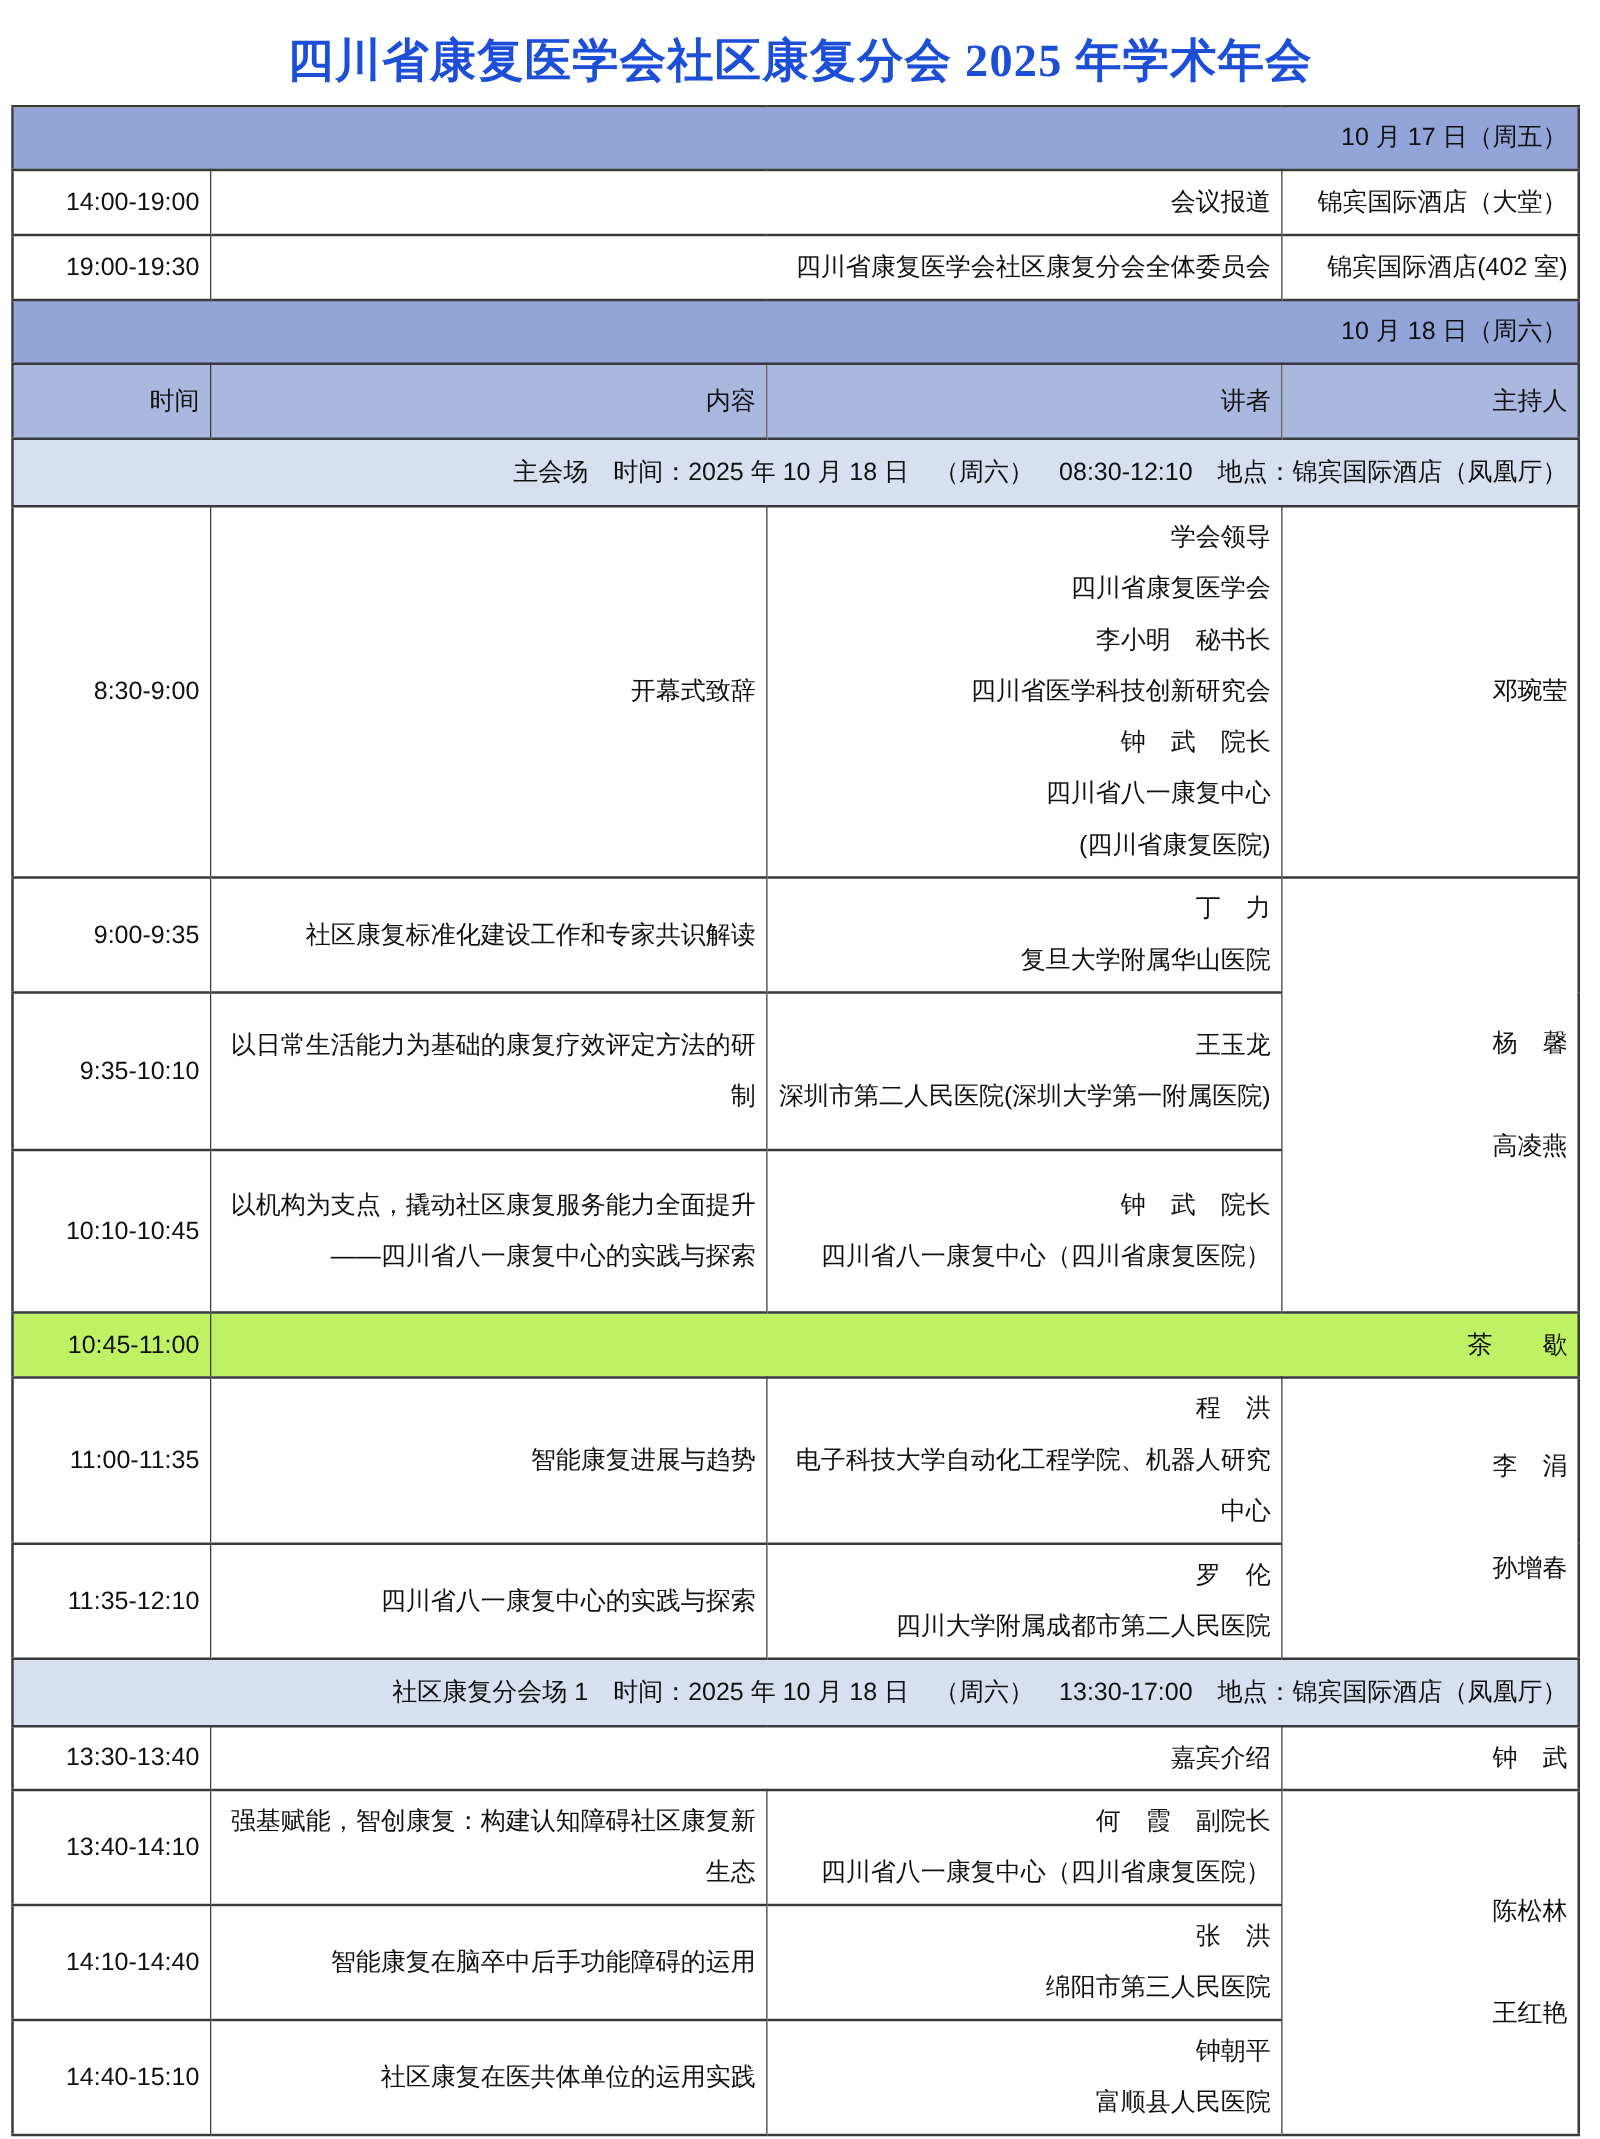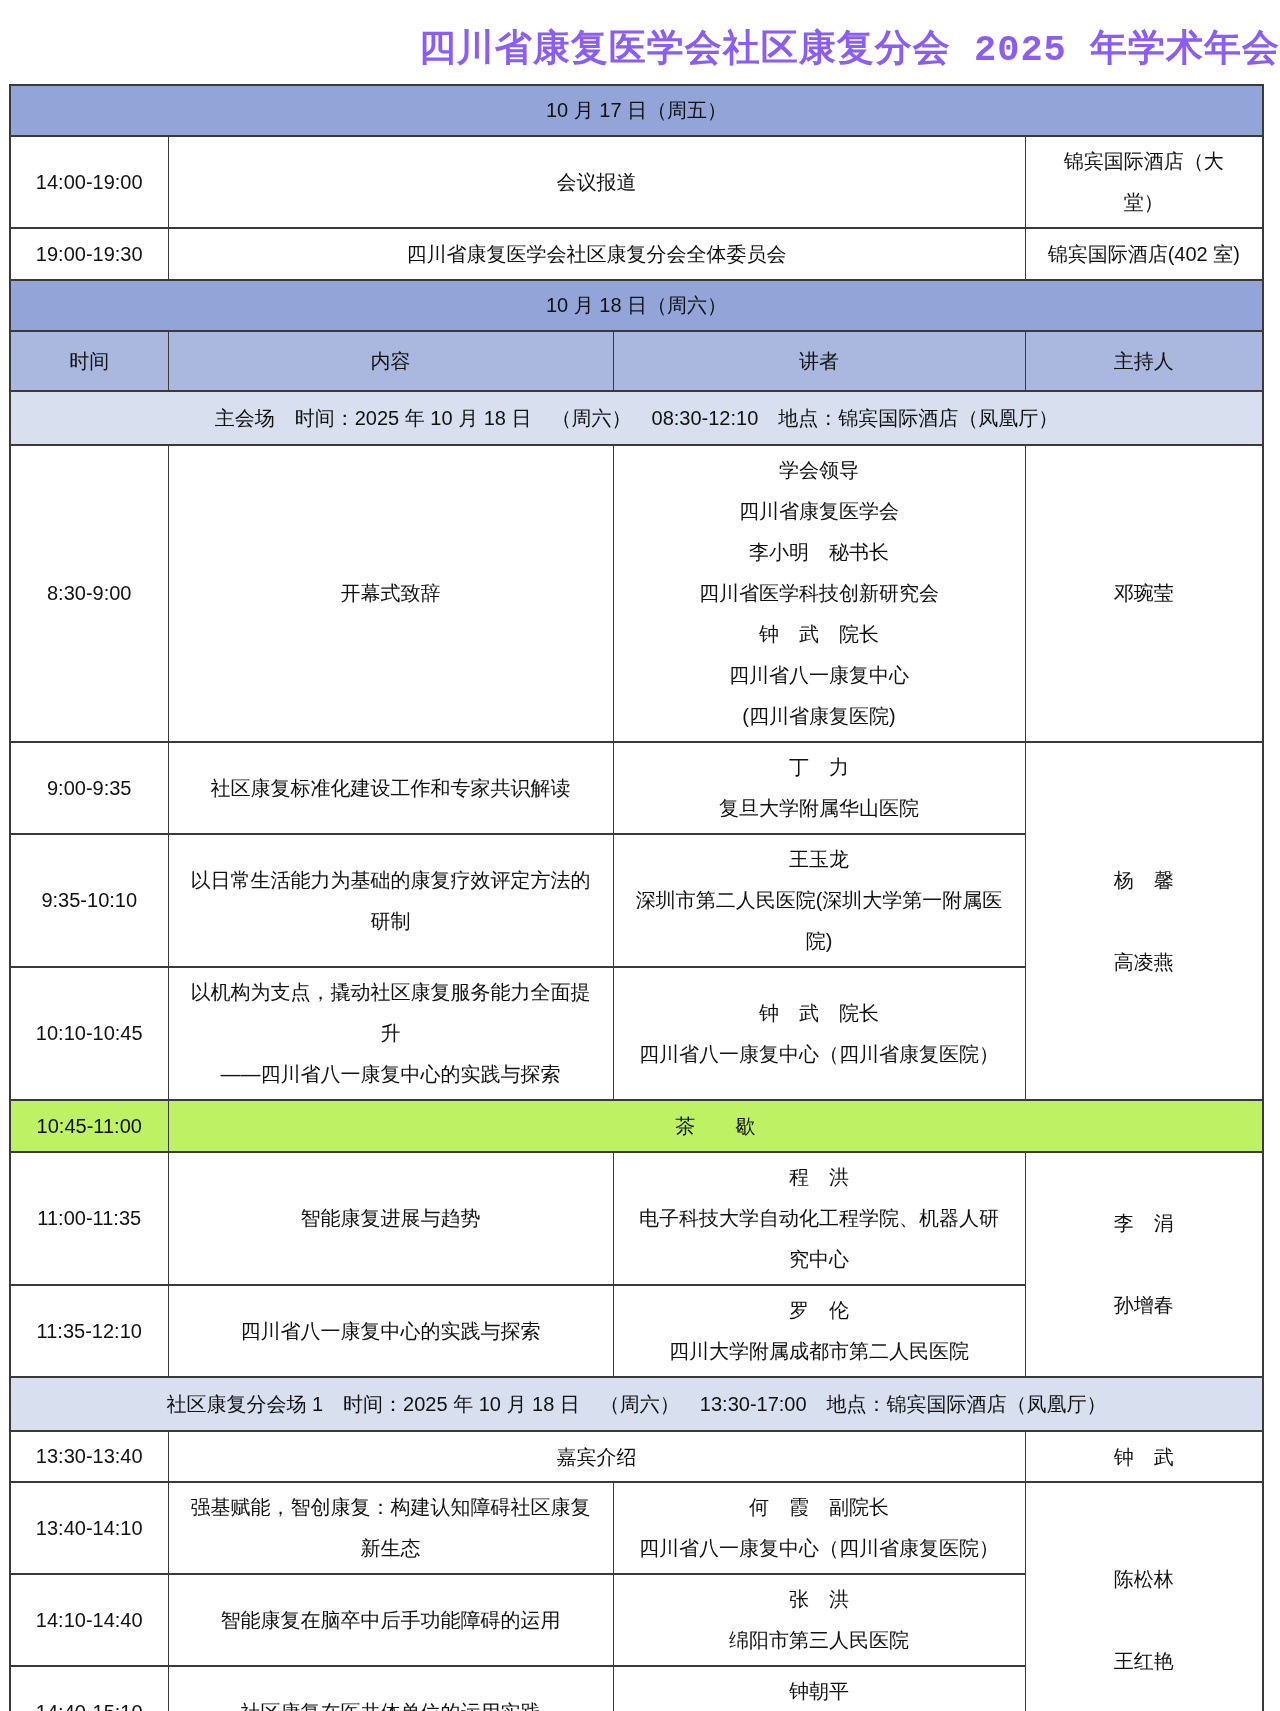--- a/index.html
+++ b/index.html
@@ -3,44 +3,44 @@
 <meta charset="utf-8">
 <style>
   html,body{margin:0;padding:0;background:#ffffff;}
   body{
     width:1280px;height:1711px;
     font-family:"Liberation Sans","DejaVu Sans",sans-serif;
     color:#111;
     -webkit-font-smoothing:antialiased;
   }
   .page-title{
-    text-align:right;
-    font-family:Liberation Mono, monospace;
+    text-align:center;
+    font-family:Liberation Serif, serif;
     font-weight:bold;
-    color:#8b5cf6;
+    color:#1d4ed8;
     padding-top:26px;
   }
   .page-title .t1{font-size:37px;line-height:1.3;letter-spacing:1px;}
   .page-title .t2{font-size:36px;line-height:1.25;letter-spacing:2px;}
   table.schedule{
     border-collapse:collapse;
     table-layout:fixed;
     width:1253px;
     margin:10px 0 0 9px;
   }
   table.schedule td,table.schedule th{
     border-left:1px solid #3a3a3a;
     border-right:1px solid #3a3a3a;
     border-top:2px solid #3a3a3a;
     border-bottom:2px solid #3a3a3a;
-    text-align:center;
+    text-align:right;
     vertical-align:middle;
     font-size:20px;
     font-weight:normal;
-    padding:4px 20px;
+    padding:4px 8px;
     white-space:pre-line;
     line-height:2.05;
     overflow:hidden;
   }
   table.schedule{border:2px solid #3a3a3a;}
   .hdr-date{
     background:#93A5D8;
     font-size:21px;
     height:40px;
     line-height:1.2;

